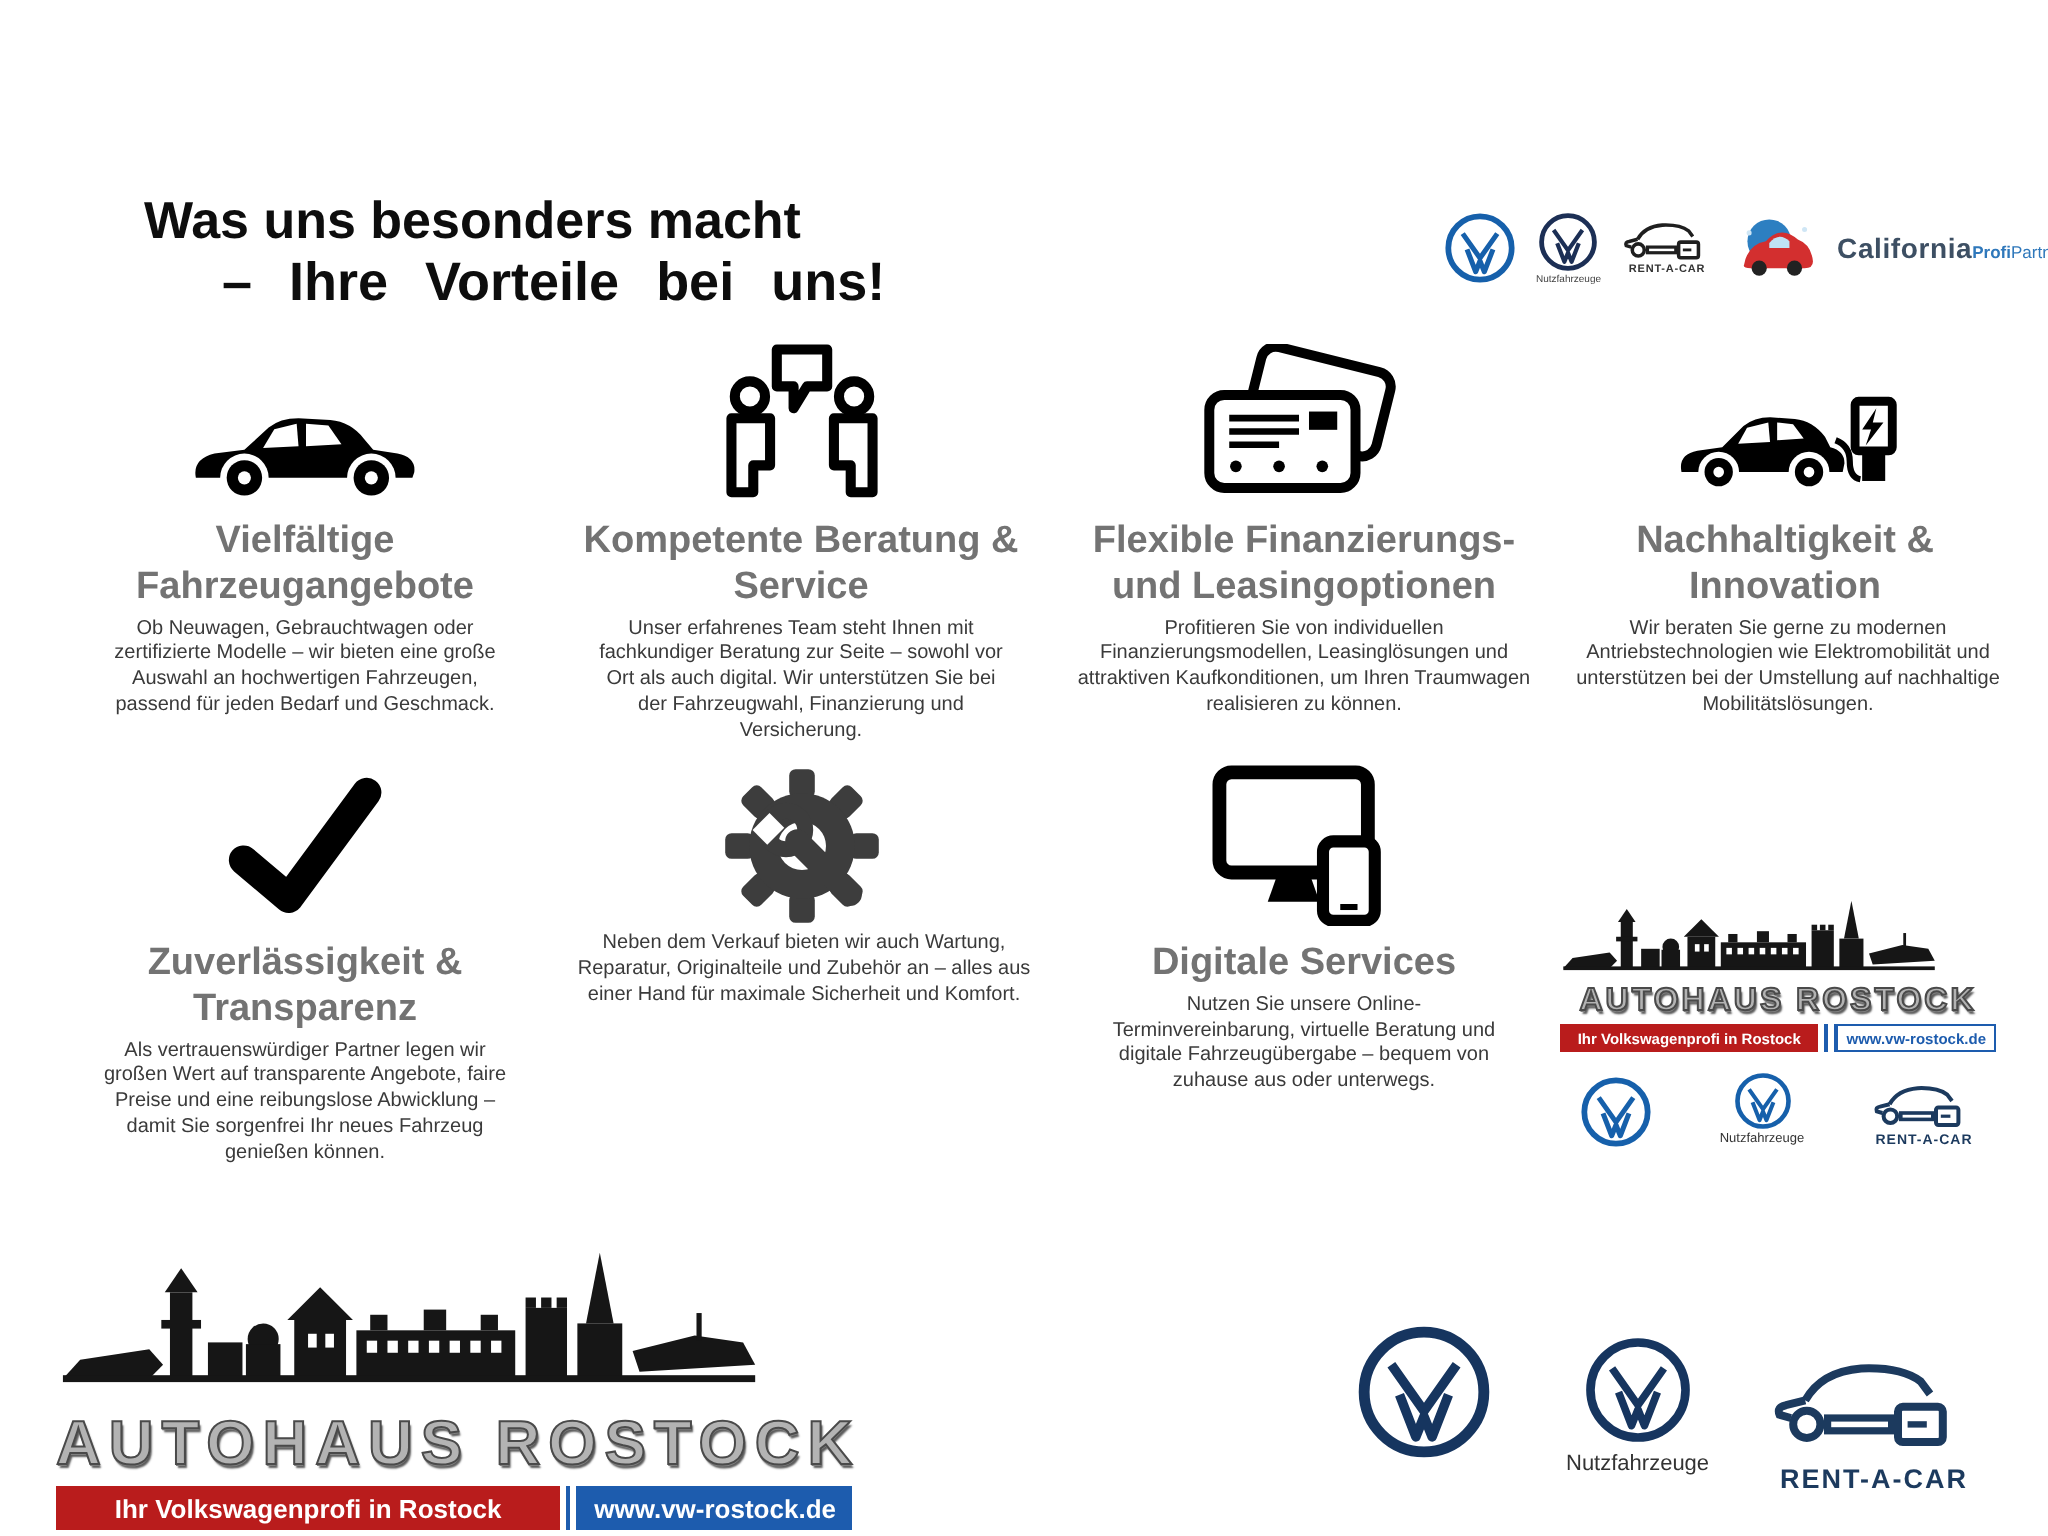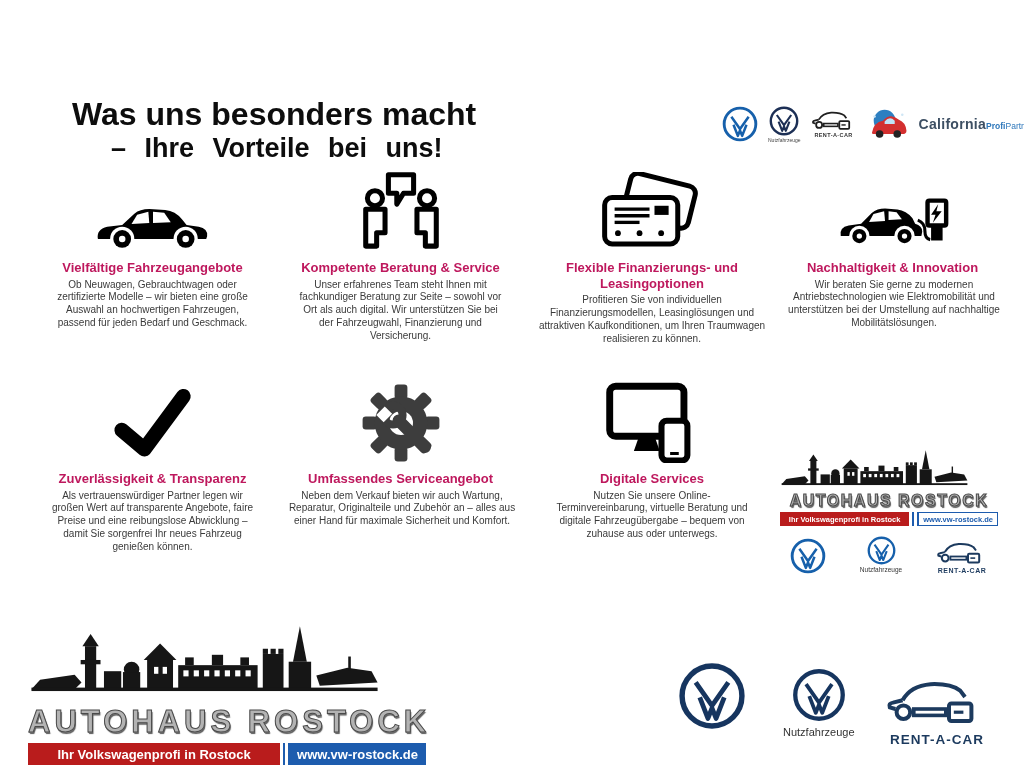--- a/index.html
+++ b/index.html
@@ -1,39 +1,39 @@
 <!DOCTYPE html>
 <html><head>
 <meta charset="utf-8">
 <style>
   html,body{margin:0;padding:0;background:#fff;}
   #page{position:relative;width:1024px;height:768px;background:#fff;overflow:hidden;
         font-family:"Liberation Sans","DejaVu Sans",sans-serif;color:#333;}
 
   
   .heading{position:absolute;left:72px;top:96px;color:#0d0d0d;font-weight:bold;}
-  .heading .l1{font-size:32px;line-height:1.15;}
+  .heading .l1{font-size:26px;line-height:1.15;}
   .heading .l2{font-size:27px;line-height:1.15;word-spacing:11px;margin-left:39px;}
 
   
   .hdr-logos{position:absolute;left:722px;top:102px;width:260px;height:44px;
              display:flex;align-items:center;gap:10px;}
   .hdr-item{display:flex;flex-direction:column;align-items:center;line-height:1;}
   .tiny-label{font-size:5px;color:#444;margin-top:2px;white-space:nowrap;}
   .hdr-rentacar-label{font-size:5.5px;font-weight:bold;color:#333;letter-spacing:.4px;margin-top:2px;}
   .cal-box{display:flex;flex-direction:row;line-height:1.05;}
   .cal-name{font-size:14px;color:#3d4f63;letter-spacing:.3px;font-weight:600;}
   .cal-sub{font-size:8.5px;color:#2f78bb;display:flex;align-items:flex-end;gap:3px;}
   .cal-sub b{font-weight:bold;}
 
   
   .cell{position:absolute;width:235px;text-align:center;}
   .icon-wrap{height:84px;display:flex;align-items:flex-end;justify-content:center;}
   .icon-wrap2{height:80px;display:flex;align-items:flex-end;justify-content:center;}
-  .f-title{margin-top:8px;color:#be185d;font-weight:bold;font-size:13px;line-height:1.2;}
+  .f-title{margin-top:8px;color:#737373;font-weight:bold;font-size:19px;line-height:1.2;}
   .f-body{margin:3px auto 0;font-size:10px;color:#3a3a3a;line-height:1.28;width:205px;}
   .f-body.wide{width:238px;}
 
   
   .ah-name{font-weight:800;color:#b3b3b3;-webkit-text-stroke:1px #4a4a4a;
            text-shadow:0 1px 0 #808080,1px 2px 1px #5a5a5a;white-space:nowrap;}
   .ah-bar{display:flex;align-items:stretch;font-weight:bold;}
   .ah-bar .seg1{background:#b91c1c;color:#fff;display:flex;align-items:center;justify-content:center;flex:1 1 auto;}
   .ah-bar .sep{width:9px;background:linear-gradient(90deg,#fff 0 3px,#1d5cae 3px 5px,#fff 5px 8px,#1d5cae 8px 9px);}
   .ah-bar .seg2{background:#1d5cae;color:#fff;display:flex;align-items:center;justify-content:center;flex:0 0 auto;padding:0 8px;}
@@ -263,21 +263,20 @@
             <rect x="80" y="42" width="18" height="16" rx="4"></rect>
           </g>
           <circle cx="50" cy="50" r="33"></circle>
         </g>
         <circle cx="50" cy="50" r="15" fill="#fff"></circle>
         <circle cx="40" cy="40" r="12" fill="none" stroke="#3d3d3d" stroke-width="10"></circle>
         <rect x="22" y="33" width="15" height="13" fill="#fff" transform="rotate(-45 29 40)"></rect>
         <path d="M47 47 L80 80" stroke="#3d3d3d" stroke-width="15" stroke-linecap="round"></path>
       </svg>
     </div>
-    <div class="f-title">Umfassendes Serviceangebot</div>
     <div class="f-body wide">Neben dem Verkauf bieten wir auch Wartung, Reparatur, Originalteile und Zubehör an – alles aus einer Hand für maximale Sicherheit und Komfort.</div>
   </div>
 
   <div class="cell" style="left:528px;top:383px;width:248px;">
     <div class="icon-wrap2">
       <svg width="100" height="82" viewBox="0 0 110 95">
         <rect x="6" y="6" width="86" height="58" rx="7" fill="#fff" stroke="#000" stroke-width="8"></rect>
         <polygon points="40,64 58,64 64,81 34,81" fill="#000"></polygon>
         <rect x="66" y="46" width="30" height="46" rx="6" fill="#fff" stroke="#000" stroke-width="7"></rect>
         <line x1="76" y1="84" x2="86" y2="84" stroke="#000" stroke-width="3.5"></line>

